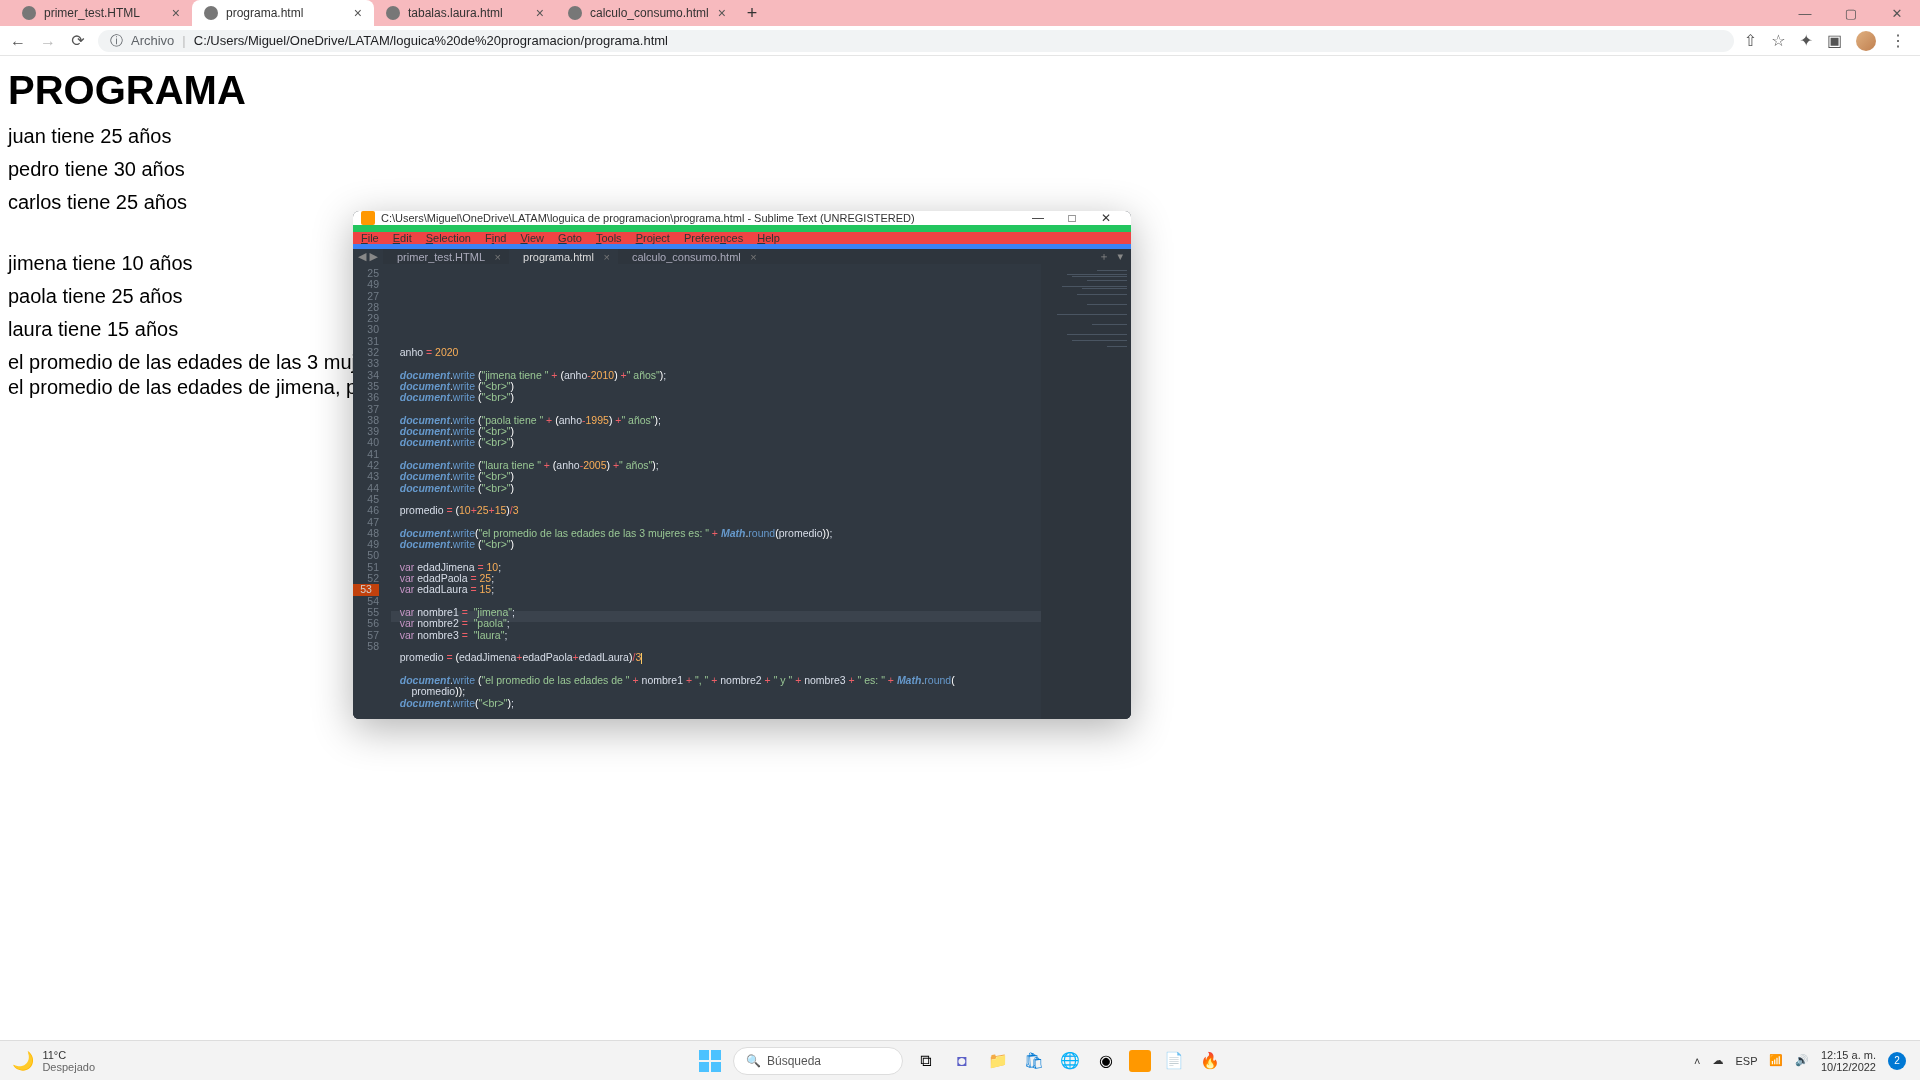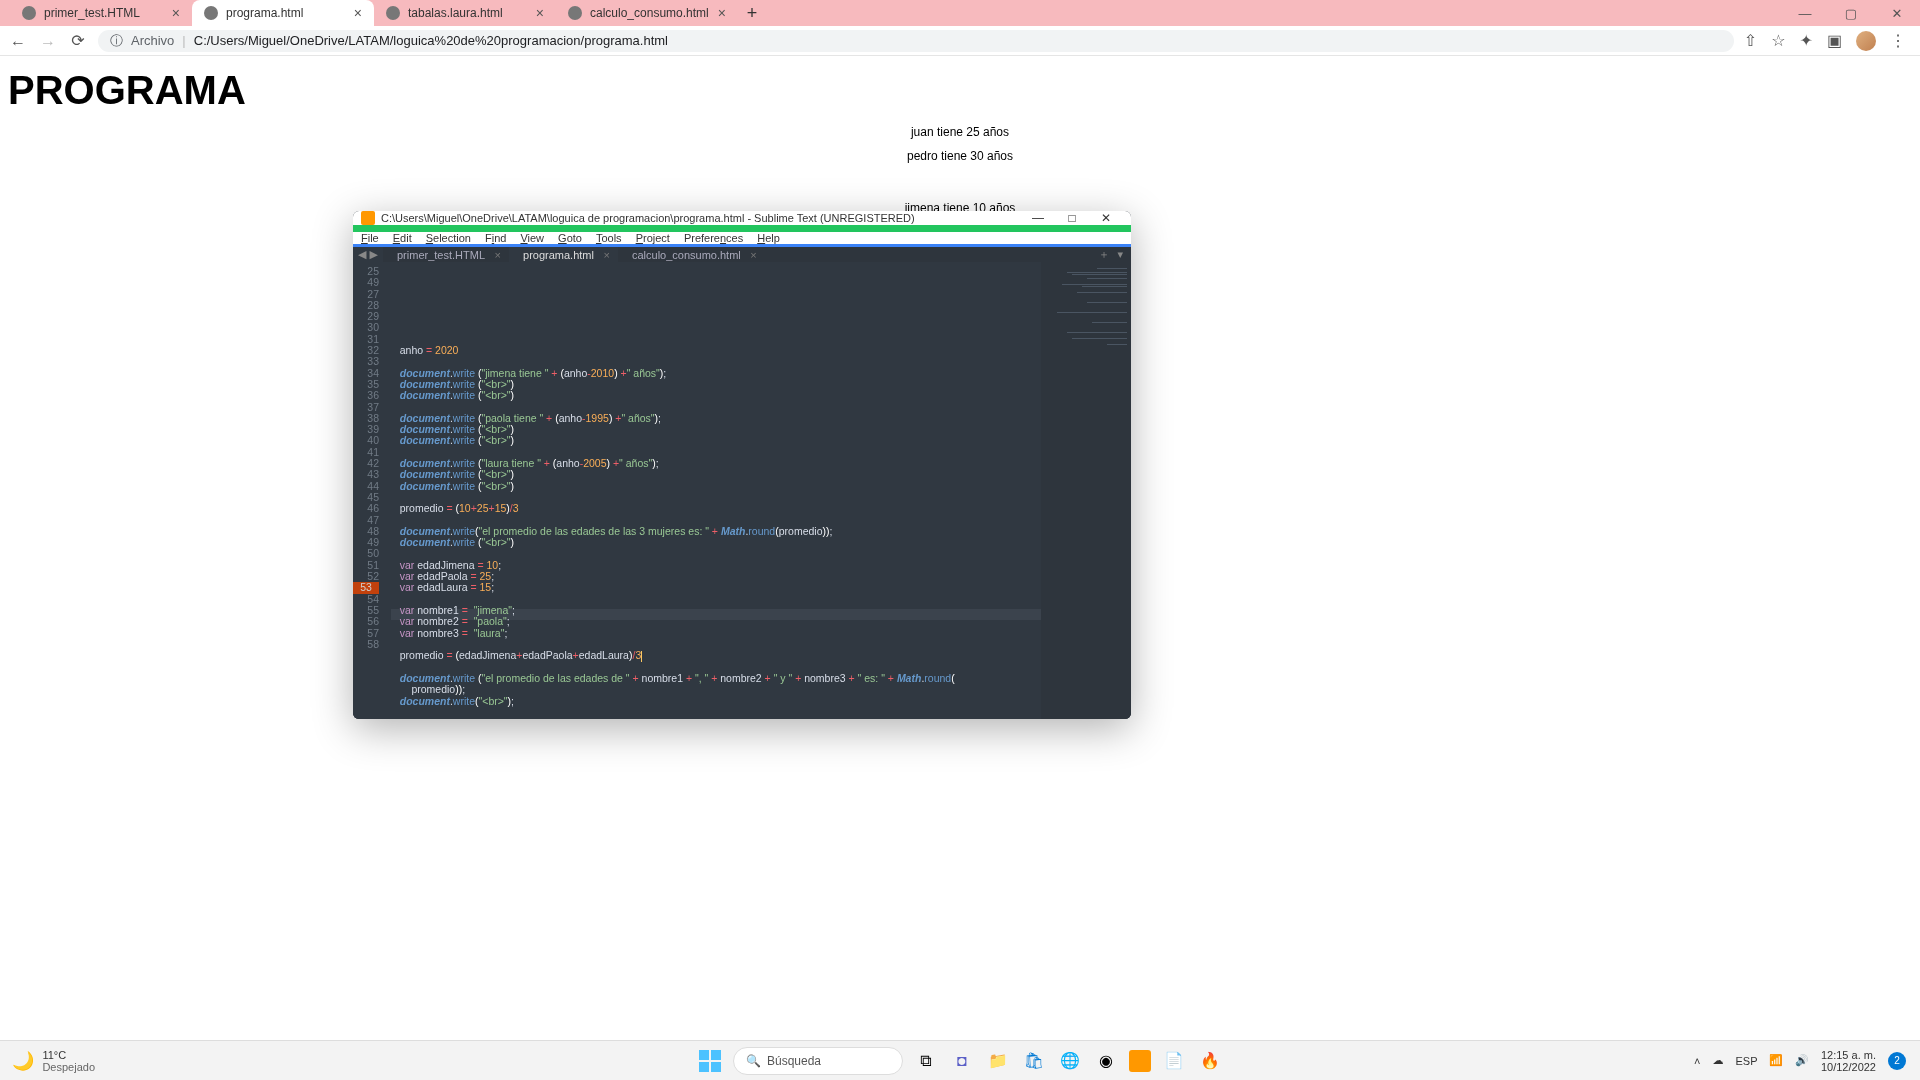--- a/index.html
+++ b/index.html
@@ -27,39 +27,39 @@
     flex: 1; height: 22px; border-radius: 12px; background: #f1f3f4;
     display: flex; align-items: center; padding: 0 12px; font-size: 13px; color: #5f6368; gap: 8px;
   }
   .omnibox .url { color: #202124; }
   .toolbar-icons { display: flex; align-items: center; gap: 14px; padding-right: 6px; color: #555; }
   .toolbar-icons .avatar { width: 20px; height: 20px; border-radius: 50%; background: linear-gradient(135deg,#e0b080,#c08050); }
 
   
   .page-content { padding: 8px 8px; font-family: "Times New Roman", serif; color: #000; }
   .page-content h1 { font-size: 40px; font-weight: bold; margin: 4px 0 12px; }
-  .page-content p { font-size: 12px; margin: 10px 0; text-align: center; }
+  .page-content p { font-size: 20px; margin: 10px 0; }
   .page-content .tight { margin: 2px 0; }
 
   
   .sublime {
     position: absolute; left: 353px; top: 211px; width: 778px; height: 508px;
     background: #303841; border-radius: 6px; box-shadow: 0 10px 40px rgba(0,0,0,0.3);
     display: flex; flex-direction: column; overflow: hidden;
     font-family: "Segoe UI", Arial, sans-serif;
   }
   .st-title {
     height: 22px; background: #fff; display: flex; align-items: center; padding: 0 8px;
     font-size: 11px; color: #333; border-bottom: 7px solid #22c55e;
   }
   .st-title .icon { width: 14px; height: 14px; background: #ff9800; margin-right: 6px; border-radius: 2px; }
   .st-title .sys { margin-left: auto; display: flex; gap: 0; }
   .st-title .sys .b { width: 34px; text-align: center; font-size: 12px; color: #333; }
 
-  .st-menu { height: 20px; background: #ffffff; display: flex; align-items: center; padding: 0 8px; gap: 14px; font-size: 11px; color: #333; border-bottom: 3px solid #3b82f6; }
+  .st-menu { height: 20px; background: #ef4444; display: flex; align-items: center; padding: 0 8px; gap: 14px; font-size: 11px; color: #333; border-bottom: 5px solid #3b82f6; }
   .st-menu span u { text-decoration: underline; }
 
   .st-tabs { height: 22px; background: #2e353d; display: flex; align-items: stretch; font-size: 11px; color: #aab; }
   .st-tabs .navarr { width: 30px; display:flex; align-items:center; justify-content:center; gap:2px; color:#888; background:#303841; }
   .st-tab { padding: 0 24px 0 14px; display: flex; align-items: center; position: relative; cursor: pointer; }
   .st-tab.active { background: #303841; color: #ddd; }
   .st-tab .x { position: absolute; right: 8px; color: #777; }
   .st-tabs .right { margin-left: auto; display:flex; align-items:center; gap:8px; padding-right:8px; color:#888; }
 
   .st-body { flex: 1; display: flex; background: #303841; }
@@ -155,20 +155,21 @@
     <span>▣</span>
     <span class="avatar"></span>
     <span>⋮</span>
   </div>
 </div>
 
 <div class="page-content">
   <h1>PROGRAMA</h1>
   <p>juan tiene 25 años</p>
   <p>pedro tiene 30 años</p>
+  <p>carlos tiene 25 años</p>
   <br>
   <p>jimena tiene 10 años</p>
   <p>paola tiene 25 años</p>
   <p>laura tiene 15 años</p>
   <p class="tight" style="margin-top:10px">el promedio de las edades de las 3 mujeres es: 17</p>
   <p class="tight">el promedio de las edades de jimena, paola y laura es: 17</p>
 </div>
 
 <div class="sublime">
   <div class="st-title">

